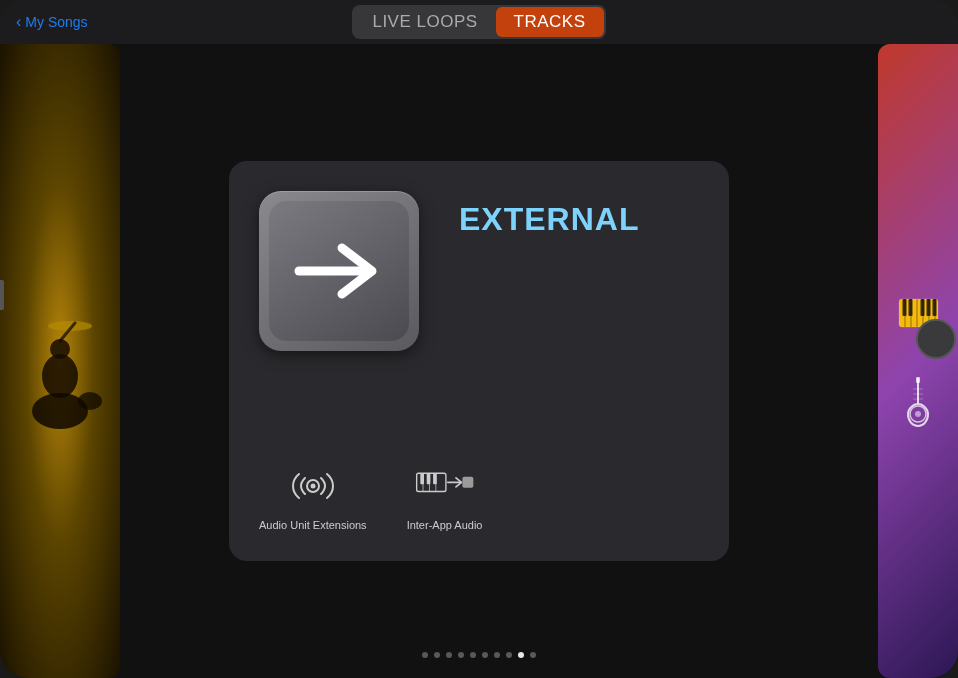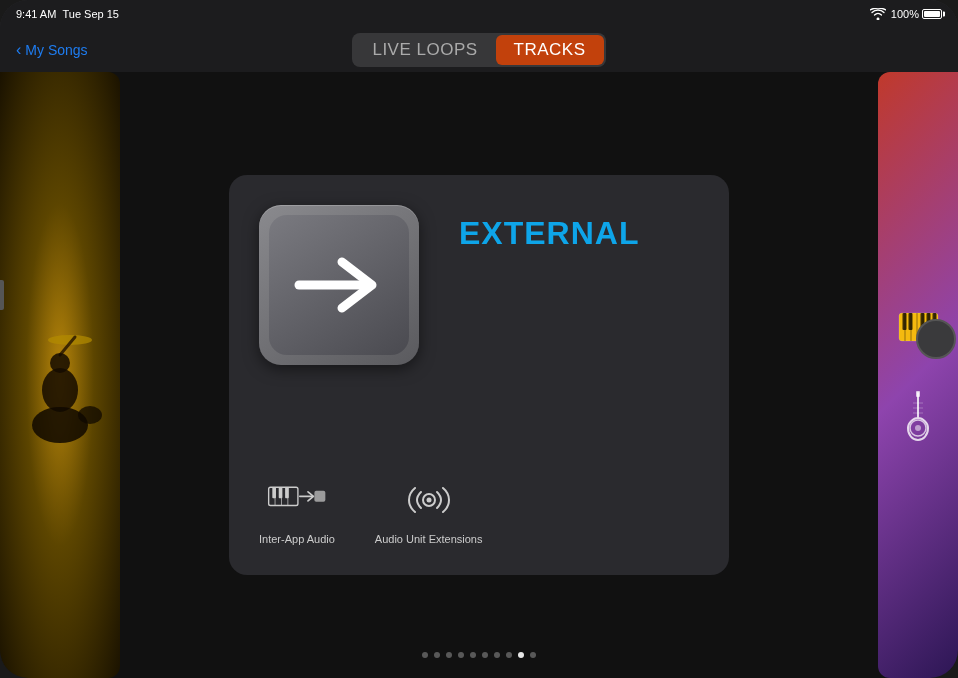--- a/index.html
+++ b/index.html
@@ -238,21 +238,21 @@
     }
 
     .card-info {
       flex: 1;
       padding-top: 10px;
     }
 
     .external-title {
       font-size: 32px;
       font-weight: 700;
-      color: #0ea5e9;
+      color: #7dd3fc;
       letter-spacing: 1px;
       margin-bottom: 12px;
     }
 
     .external-desc {
       font-size: 13px;
       color: #aaa;
       line-height: 1.5;
     }
 
@@ -330,40 +330,20 @@
       border-radius: 50%;
       background: #3a3a3c;
       border: 2px solid #555;
     }
   </style>
 </head>
 <body>
 
 <div class="ipad-frame">
 
-  <div class="status-bar">
-    <div class="status-left">
-      <span>9:41 AM</span>&nbsp;&nbsp;<span>Tue Sep 15</span>
-    </div>
-    <div class="status-right">
-
-      <svg width="16" height="12" viewBox="0 0 16 12">
-        <path d="M8 9.5 C8.8 9.5 9.5 10.2 9.5 11 C9.5 11.8 8.8 12.5 8 12.5 C7.2 12.5 6.5 11.8 6.5 11 C6.5 10.2 7.2 9.5 8 9.5Z" fill="white"></path>
-        <path d="M4.5 7 C5.6 5.9 6.7 5.3 8 5.3 C9.3 5.3 10.4 5.9 11.5 7" stroke="white" stroke-width="1.3" fill="none" stroke-linecap="round"></path>
-        <path d="M2 4.5 C3.6 2.9 5.7 2 8 2 C10.3 2 12.4 2.9 14 4.5" stroke="white" stroke-width="1.3" fill="none" stroke-linecap="round"></path>
-        <path d="M0 2 C2.1 0.7 4.9 0 8 0 C11.1 0 13.9 0.7 16 2" stroke="white" stroke-width="1.3" fill="none" stroke-linecap="round"></path>
-      </svg>
-      <div class="battery-container">
-        <span class="battery-pct">100%</span>
-        <div class="battery-icon">
-          <div class="battery-fill"></div>
-        </div>
-      </div>
-    </div>
-  </div>
 
   <div class="nav-bar">
     <div class="back-btn">
       <span class="back-chevron">‹</span>
       <span>My Songs</span>
     </div>
     <div class="segmented-control">
       <div class="seg-btn">LIVE LOOPS</div>
       <div class="seg-btn active">TRACKS</div>
     </div>
@@ -435,56 +415,56 @@
             </svg>
           </div>
         </div>
 
         <div class="card-info">
           <div class="external-title">EXTERNAL</div>
         </div>
       </div>
 
       <div class="card-bottom">
-
-        <div class="sub-option">
-          <div class="sub-icon">
-            <svg width="70" height="48" viewBox="0 0 70 48">
-
-              <rect x="4" y="10" width="32" height="20" rx="2" fill="none" stroke="#ccc" stroke-width="1.5"></rect>
-              <line x1="11" y1="10" x2="11" y2="30" stroke="#ccc" stroke-width="0.8"></line>
-              <line x1="18" y1="10" x2="18" y2="30" stroke="#ccc" stroke-width="0.8"></line>
-              <line x1="25" y1="10" x2="25" y2="30" stroke="#ccc" stroke-width="0.8"></line>
-              <rect x="8" y="10" width="4" height="12" rx="1" fill="#ccc"></rect>
-              <rect x="15" y="10" width="4" height="12" rx="1" fill="#ccc"></rect>
-              <rect x="22" y="10" width="4" height="12" rx="1" fill="#ccc"></rect>
-
-              <line x1="38" y1="20" x2="52" y2="20" stroke="#ccc" stroke-width="1.8" stroke-linecap="round"></line>
-              <polyline points="47,15 53,20 47,25" stroke="#ccc" stroke-width="1.8" fill="none" stroke-linecap="round" stroke-linejoin="round"></polyline>
-
-              <rect x="54" y="14" width="12" height="12" rx="2" fill="#ccc" opacity="0.7"></rect>
-            </svg>
-          </div>
-          <div class="sub-label">Inter-App Audio</div>
-        </div>
 
         <div class="sub-option">
           <div class="sub-icon">
             <svg width="60" height="48" viewBox="0 0 60 48">
 
               <circle cx="30" cy="24" r="6" fill="none" stroke="#ccc" stroke-width="2"></circle>
               <path d="M22 16 Q18 20 18 24 Q18 28 22 32" stroke="#ccc" stroke-width="2" fill="none" stroke-linecap="round"></path>
               <path d="M38 16 Q42 20 42 24 Q42 28 38 32" stroke="#ccc" stroke-width="2" fill="none" stroke-linecap="round"></path>
               <path d="M16 12 Q10 17 10 24 Q10 31 16 36" stroke="#ccc" stroke-width="2" fill="none" stroke-linecap="round"></path>
               <path d="M44 12 Q50 17 50 24 Q50 31 44 36" stroke="#ccc" stroke-width="2" fill="none" stroke-linecap="round"></path>
               <circle cx="30" cy="24" r="2.5" fill="#ccc"></circle>
             </svg>
           </div>
           <div class="sub-label">Audio Unit Extensions</div>
         </div>
+
+        <div class="sub-option">
+          <div class="sub-icon">
+            <svg width="70" height="48" viewBox="0 0 70 48">
+
+              <rect x="4" y="10" width="32" height="20" rx="2" fill="none" stroke="#ccc" stroke-width="1.5"></rect>
+              <line x1="11" y1="10" x2="11" y2="30" stroke="#ccc" stroke-width="0.8"></line>
+              <line x1="18" y1="10" x2="18" y2="30" stroke="#ccc" stroke-width="0.8"></line>
+              <line x1="25" y1="10" x2="25" y2="30" stroke="#ccc" stroke-width="0.8"></line>
+              <rect x="8" y="10" width="4" height="12" rx="1" fill="#ccc"></rect>
+              <rect x="15" y="10" width="4" height="12" rx="1" fill="#ccc"></rect>
+              <rect x="22" y="10" width="4" height="12" rx="1" fill="#ccc"></rect>
+
+              <line x1="38" y1="20" x2="52" y2="20" stroke="#ccc" stroke-width="1.8" stroke-linecap="round"></line>
+              <polyline points="47,15 53,20 47,25" stroke="#ccc" stroke-width="1.8" fill="none" stroke-linecap="round" stroke-linejoin="round"></polyline>
+
+              <rect x="54" y="14" width="12" height="12" rx="2" fill="#ccc" opacity="0.7"></rect>
+            </svg>
+          </div>
+          <div class="sub-label">Inter-App Audio</div>
+        </div>
       </div>
     </div>
 
     <div class="page-dots">
       <div class="dot"></div>
       <div class="dot"></div>
       <div class="dot"></div>
       <div class="dot"></div>
       <div class="dot"></div>
       <div class="dot"></div>

